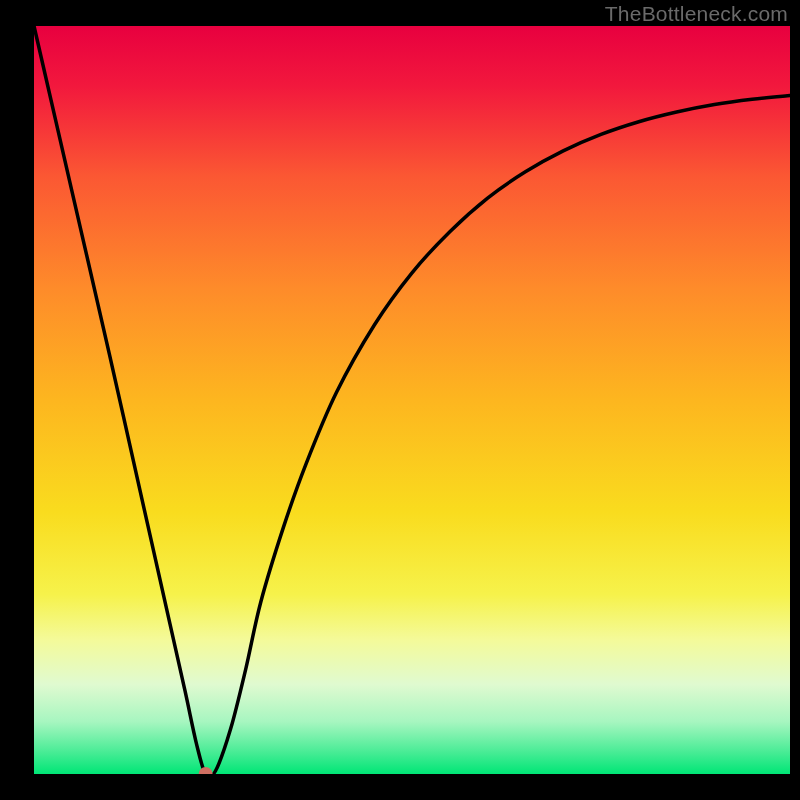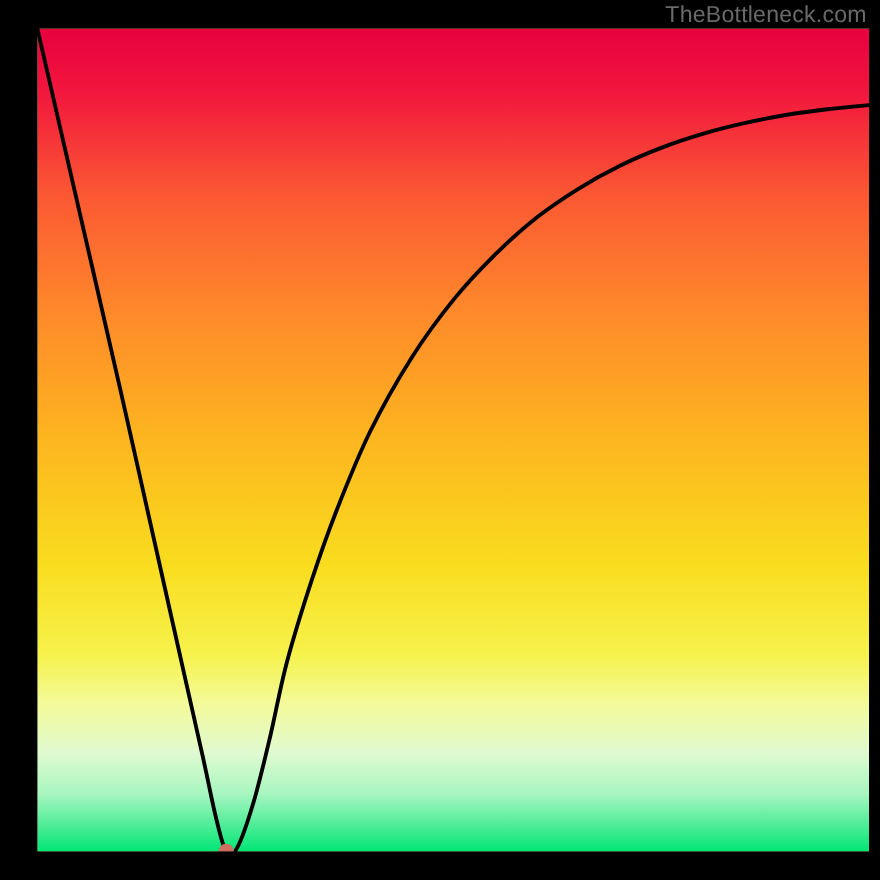--- a/index.html
+++ b/index.html
@@ -7,21 +7,21 @@
     padding: 0;
     width: 800px;
     height: 800px;
     overflow: hidden;
     font-family: Arial, Helvetica, sans-serif;
     background: #000;
   }
   .frame {
     width: 800px;
     height: 800px;
-    background: #bef264;
+    background: #0f172a;
     position: relative;
   }
   .watermark {
     position: absolute;
     top: 2px;
     right: 12px;
     color: #6a6a6a;
     font-size: 21px;
     font-weight: 400;
     letter-spacing: 0.2px;

